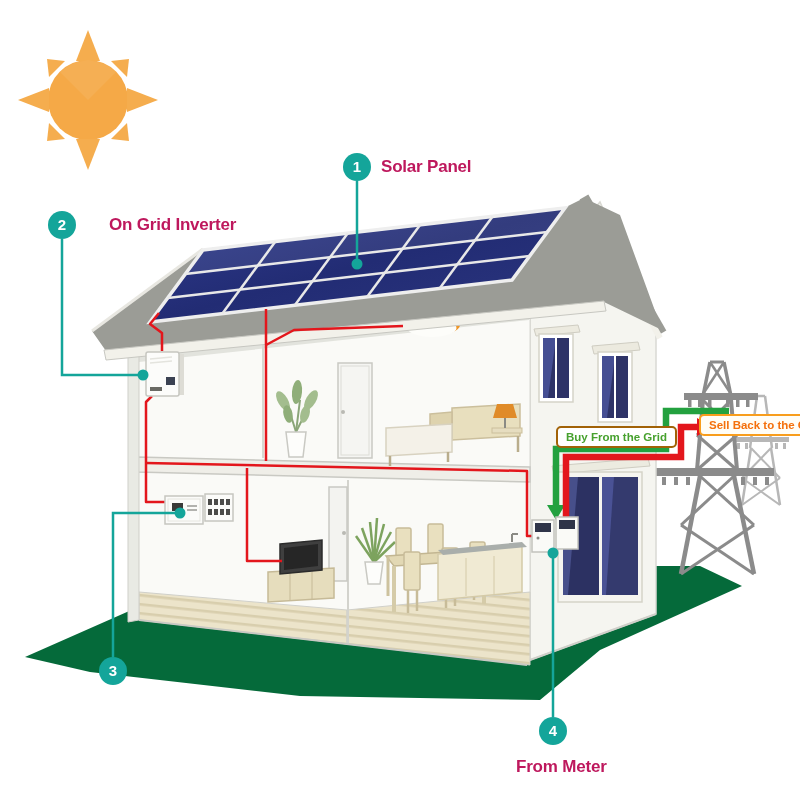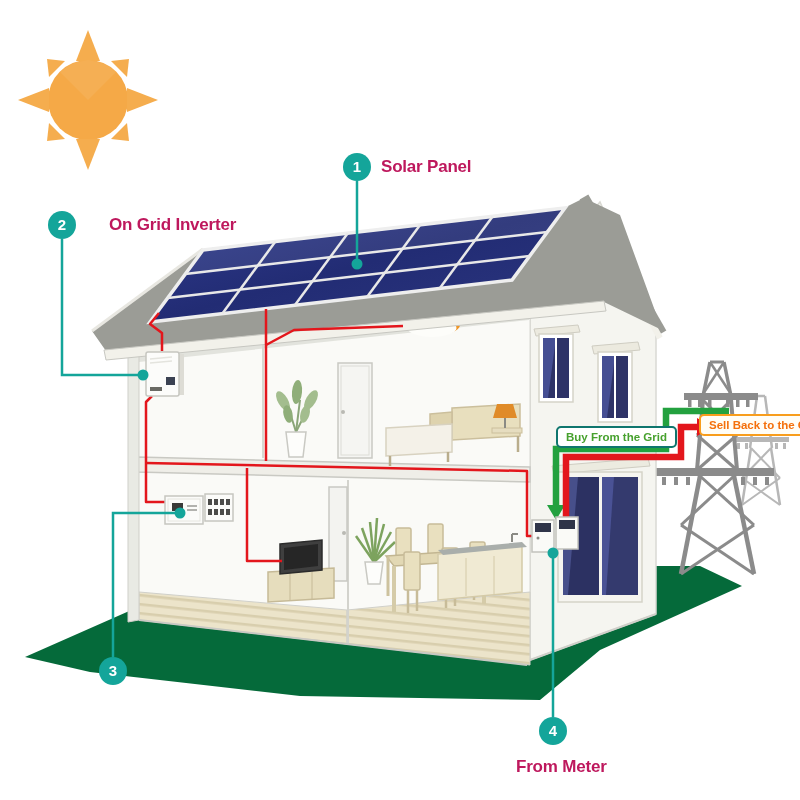--- a/index.html
+++ b/index.html
@@ -6,21 +6,21 @@
   .stage{position:relative;width:800px;height:800px;background:#ffffff;overflow:hidden;
          font-family:"Liberation Sans",sans-serif;}
   .stage svg{position:absolute;left:0;top:0;}
   .num-circle{position:absolute;width:28px;height:28px;border-radius:50%;
     background:#14a59a;color:#ffffff;font-size:15px;font-weight:bold;
     text-align:center;line-height:28px;z-index:5;}
   .lbl{position:absolute;color:#be185d;font-size:17px;font-weight:bold;
     letter-spacing:-0.2px;white-space:nowrap;z-index:5;}
   .badge{position:absolute;background:#ffffff;border-radius:5px;
     font-size:11.5px;font-weight:bold;padding:3px 8px;white-space:nowrap;z-index:6;}
-  .badge.buy{left:556px;top:426px;border:2px solid #0f766e;color:#47a12e;}
+  .badge.buy{left:556px;top:426px;border:2px solid #a16207;color:#47a12e;}
   .badge.sell{left:699px;top:414px;border:2px solid #f89d1c;color:#f4700c;background:#fffdf6;}
 </style>
 </head>
 <body>
 
 <div class="stage">
 
 <svg width="800" height="800" viewBox="0 0 800 800">
   <defs>
     <linearGradient id="cellGrad" x1="0" y1="0" x2="1" y2="1">

